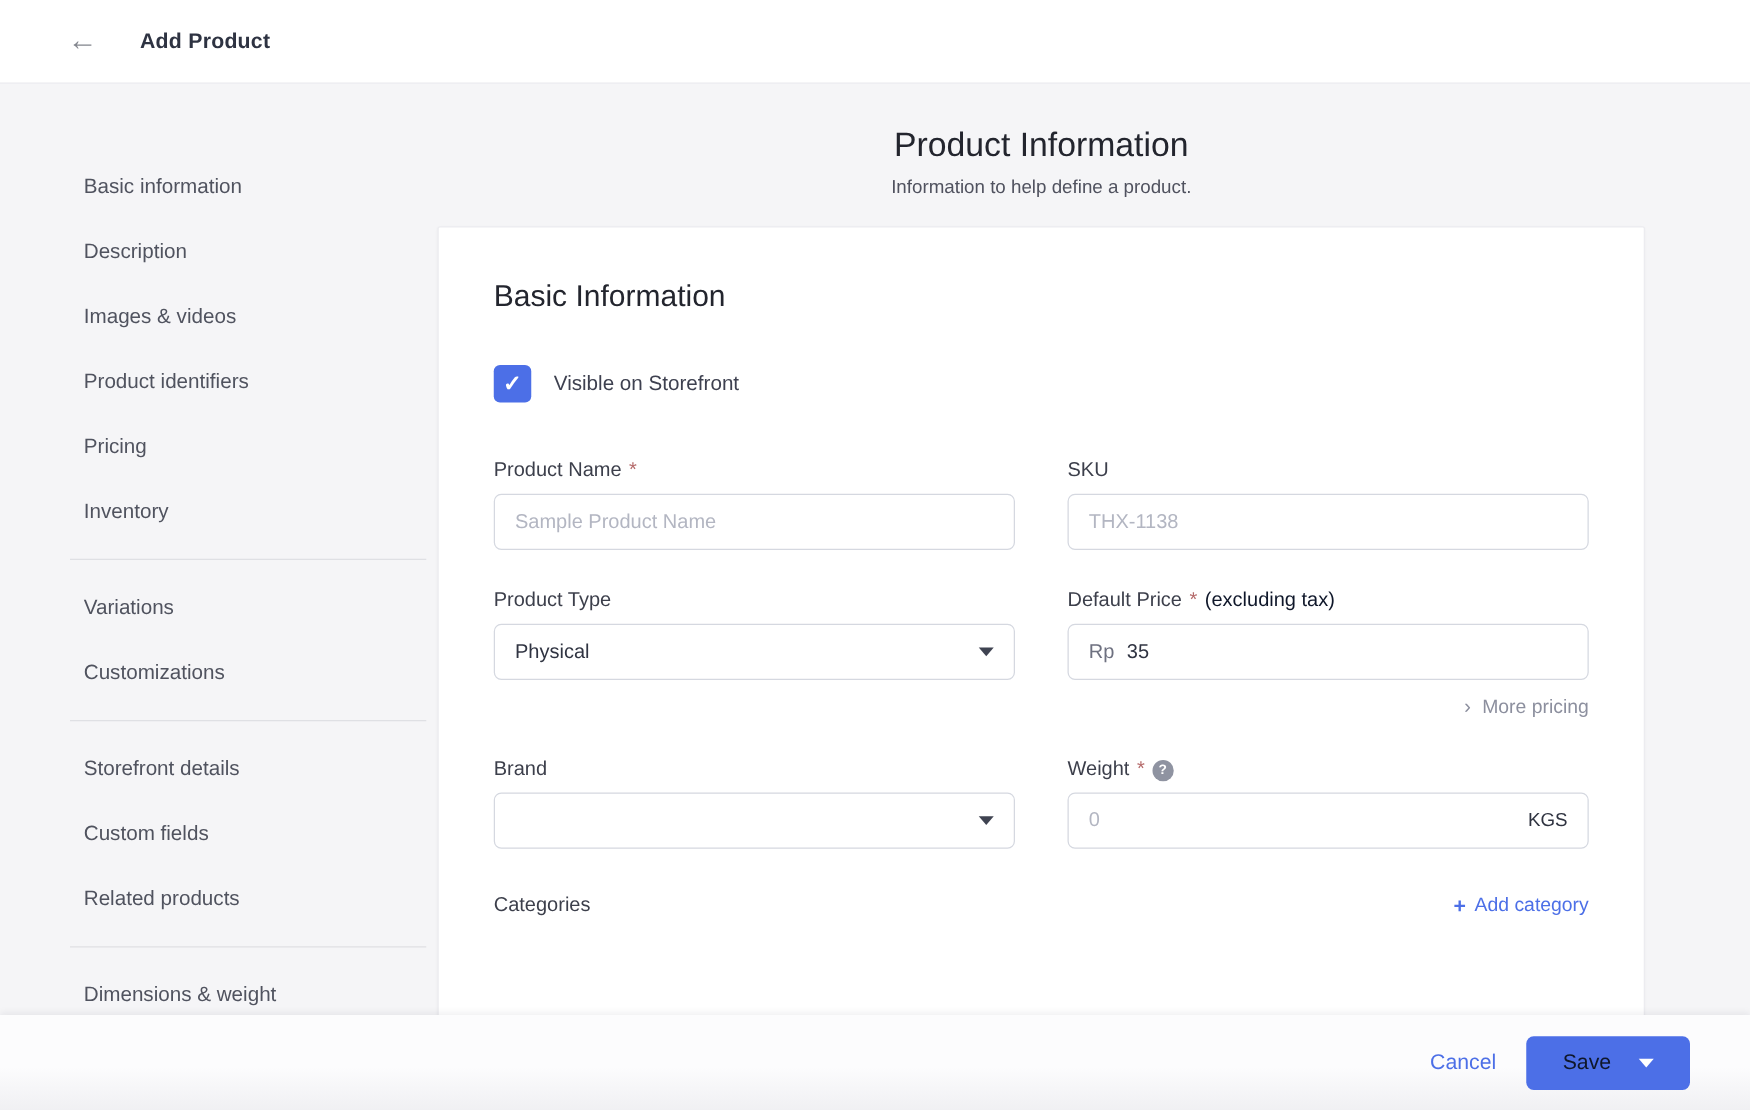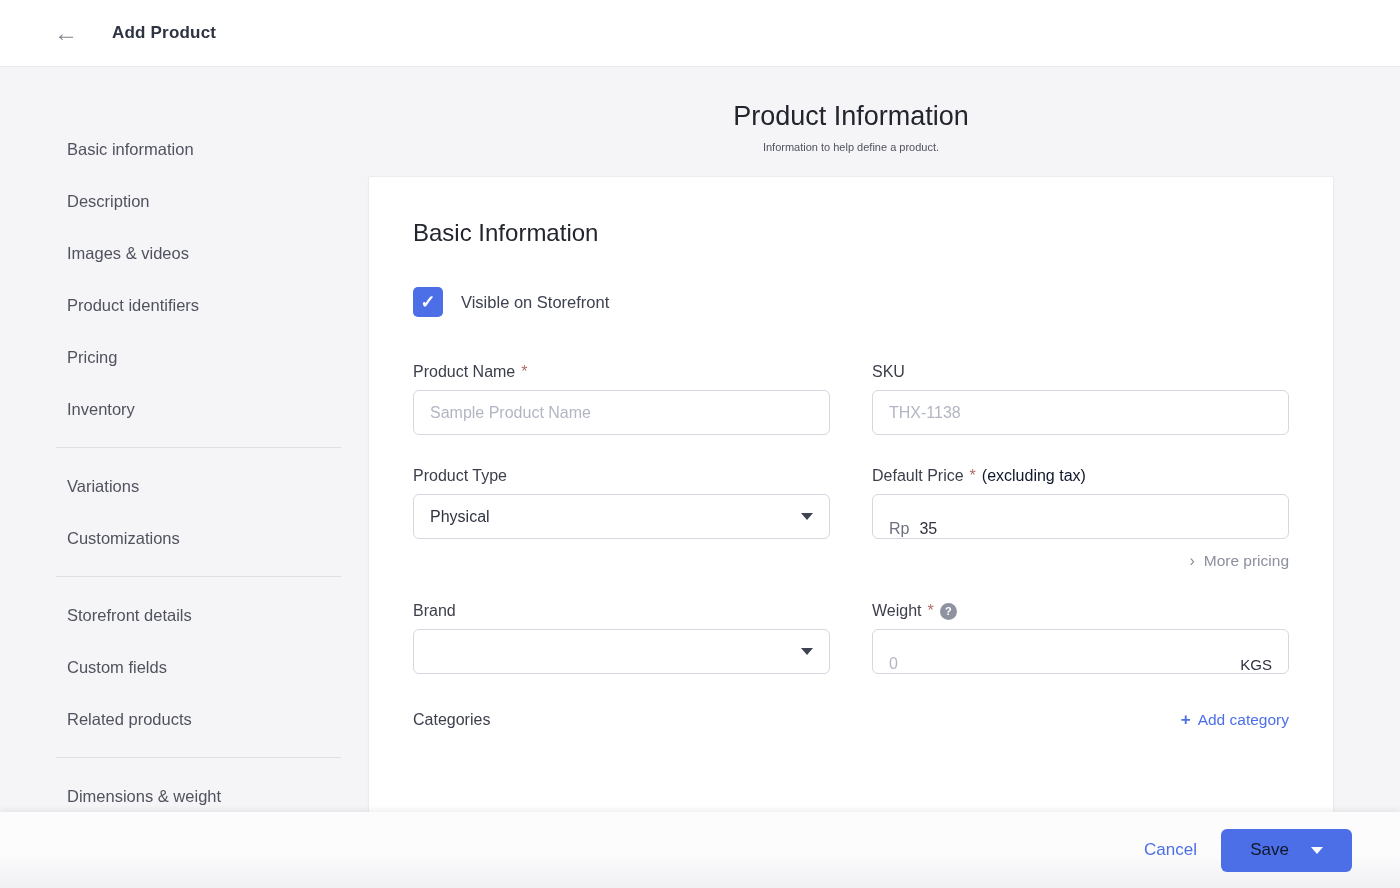--- a/index.html
+++ b/index.html
@@ -54,35 +54,35 @@
   }
   .side-divider {
     border: none;
     border-top: 1px solid #dfe0e4;
     margin: 12px 0 12px 56px;
   }
 
   
   .main {
     position: absolute;
-    left: 368px;
+    left: 350px;
     top: 67px;
     width: 966px;
   }
   .page-title {
     margin-top: 34px;
     text-align: center;
     font-size: 27px;
     font-weight: 400;
     color: #23252e;
   }
   .page-subtitle {
     margin-top: 9px;
     text-align: center;
-    font-size: 11px;
+    font-size: 15px;
     color: #50525f;
   }
   .card {
     margin-top: 23px;
     background: #ffffff;
     border: 1px solid #ececf0;
     border-radius: 2px;
     box-shadow: 0 1px 2px rgba(40,40,60,0.04);
     padding: 42px 44px 60px 44px;
     height: 640px;
@@ -158,21 +158,21 @@
     cursor: pointer;
   }
   .caret-down {
     width: 0; height: 0;
     border-left: 6px solid transparent;
     border-right: 6px solid transparent;
     border-top: 7px solid #3f4351;
   }
   .affix-input {
     display: flex;
-    align-items: flex-end;
+    align-items: center;
     padding: 0 16px;
   }
   .input-prefix { color: #6e7180; margin-right: 10px; }
   .affix-input input {
     border: none; outline: none;
     flex: 1;
     font-family: "Liberation Sans", sans-serif;
     font-size: 16px;
     color: #303442;
     min-width: 0;

